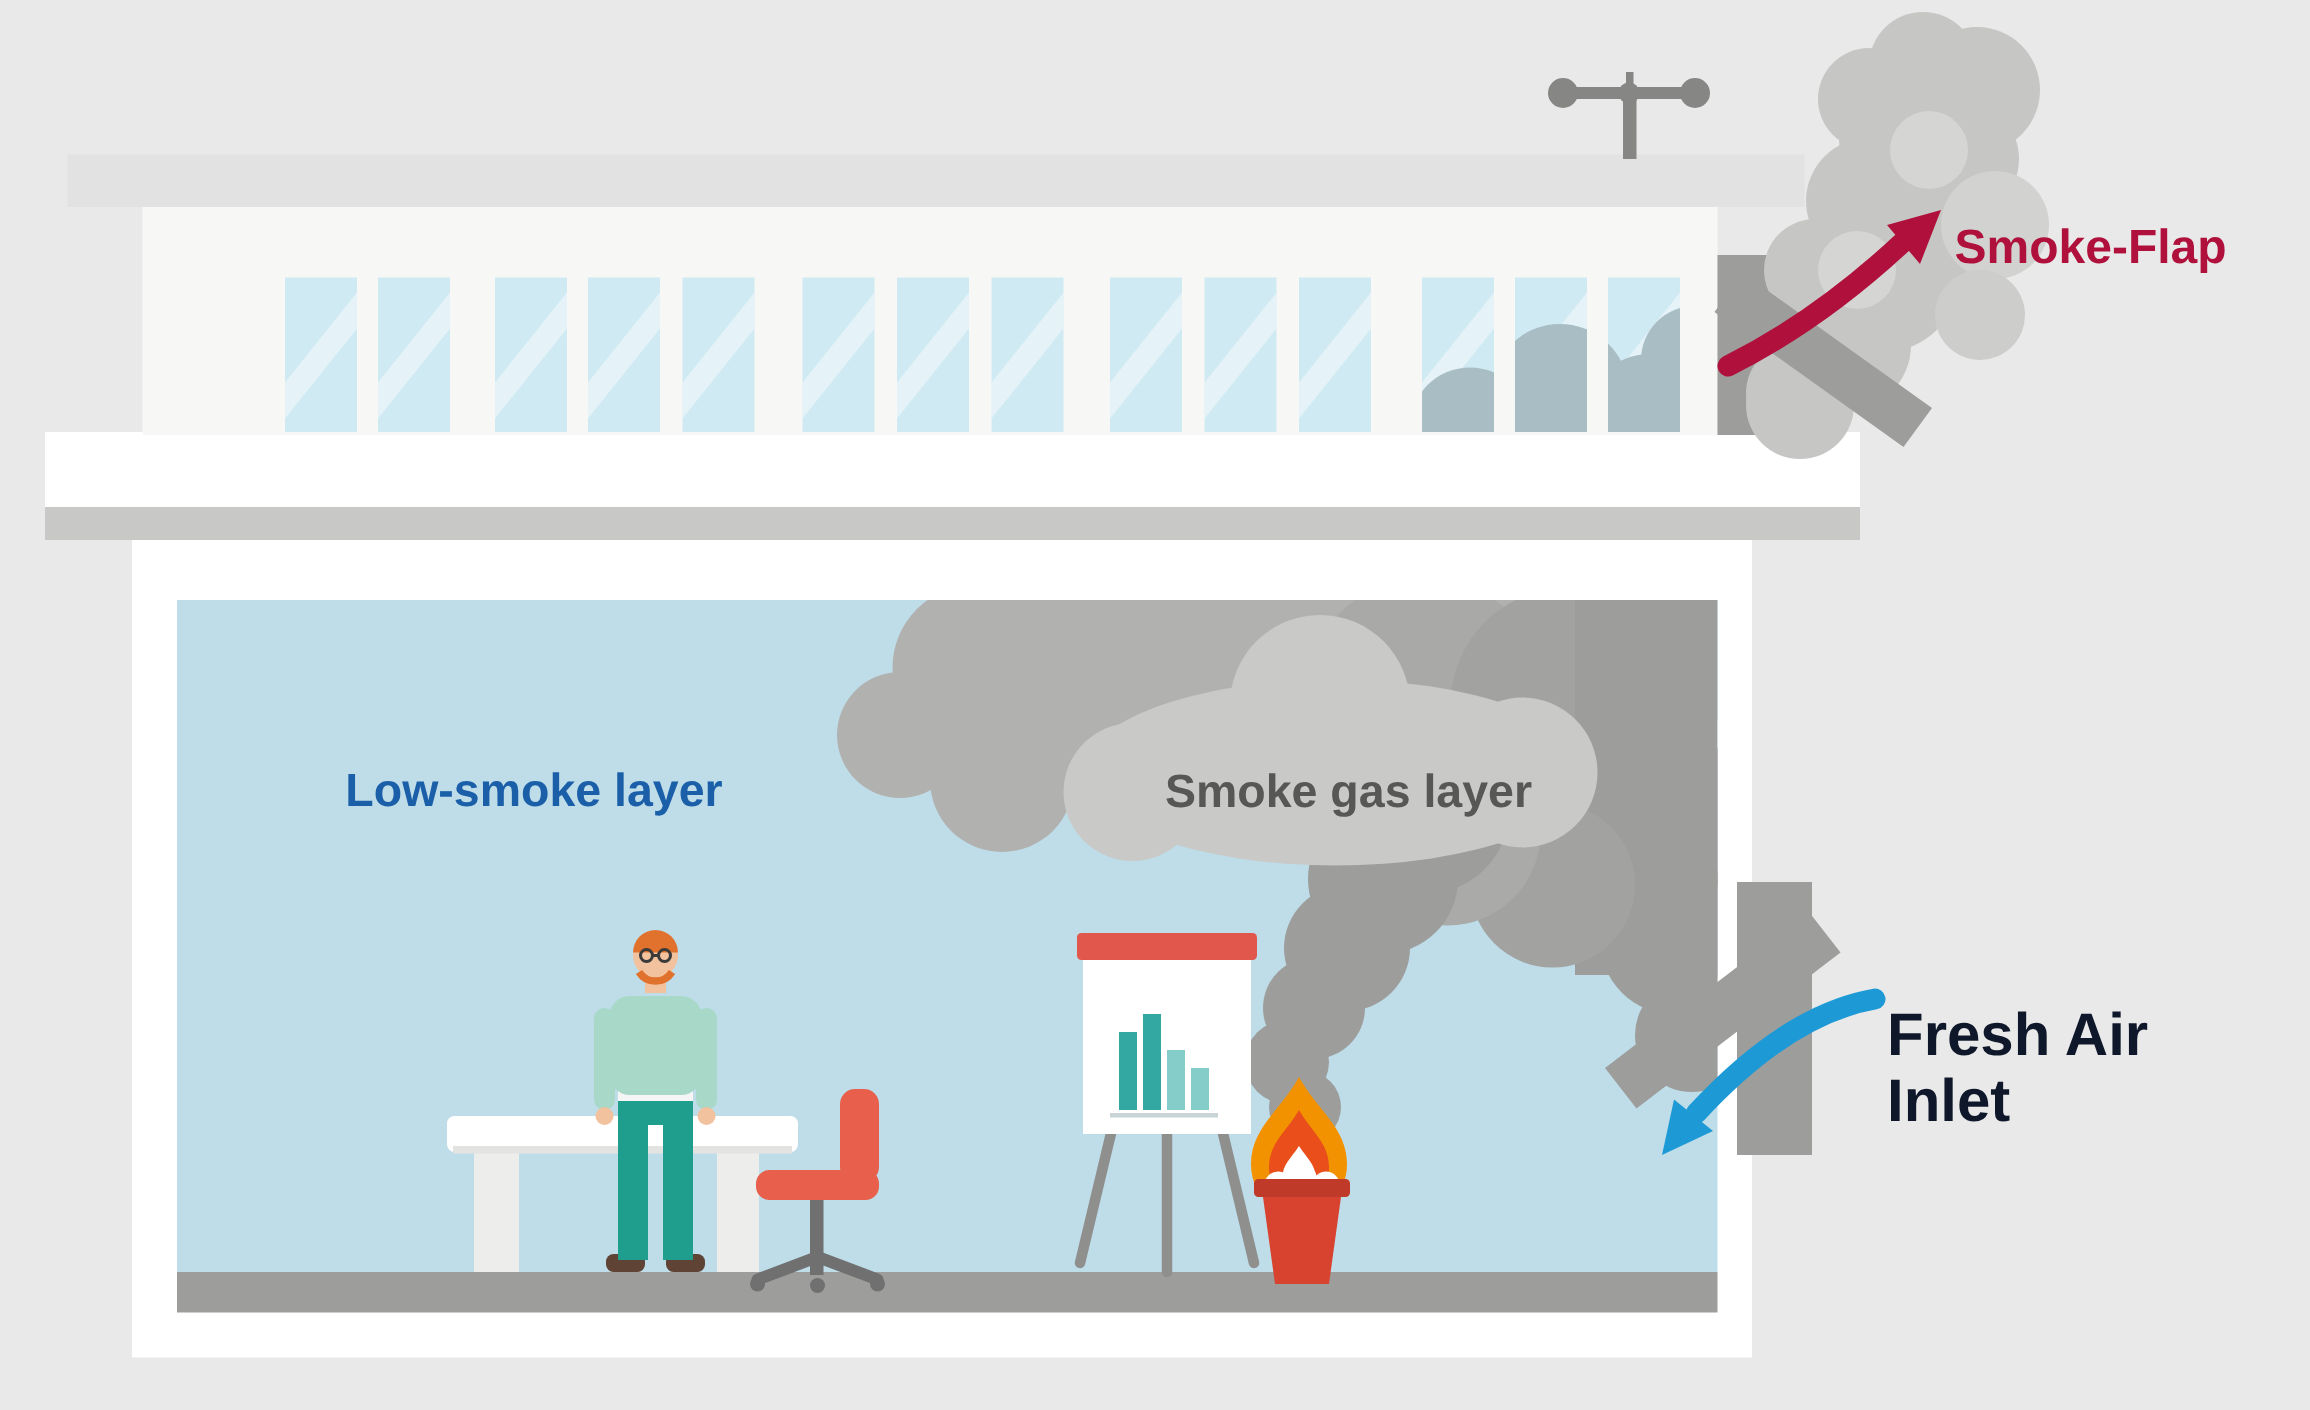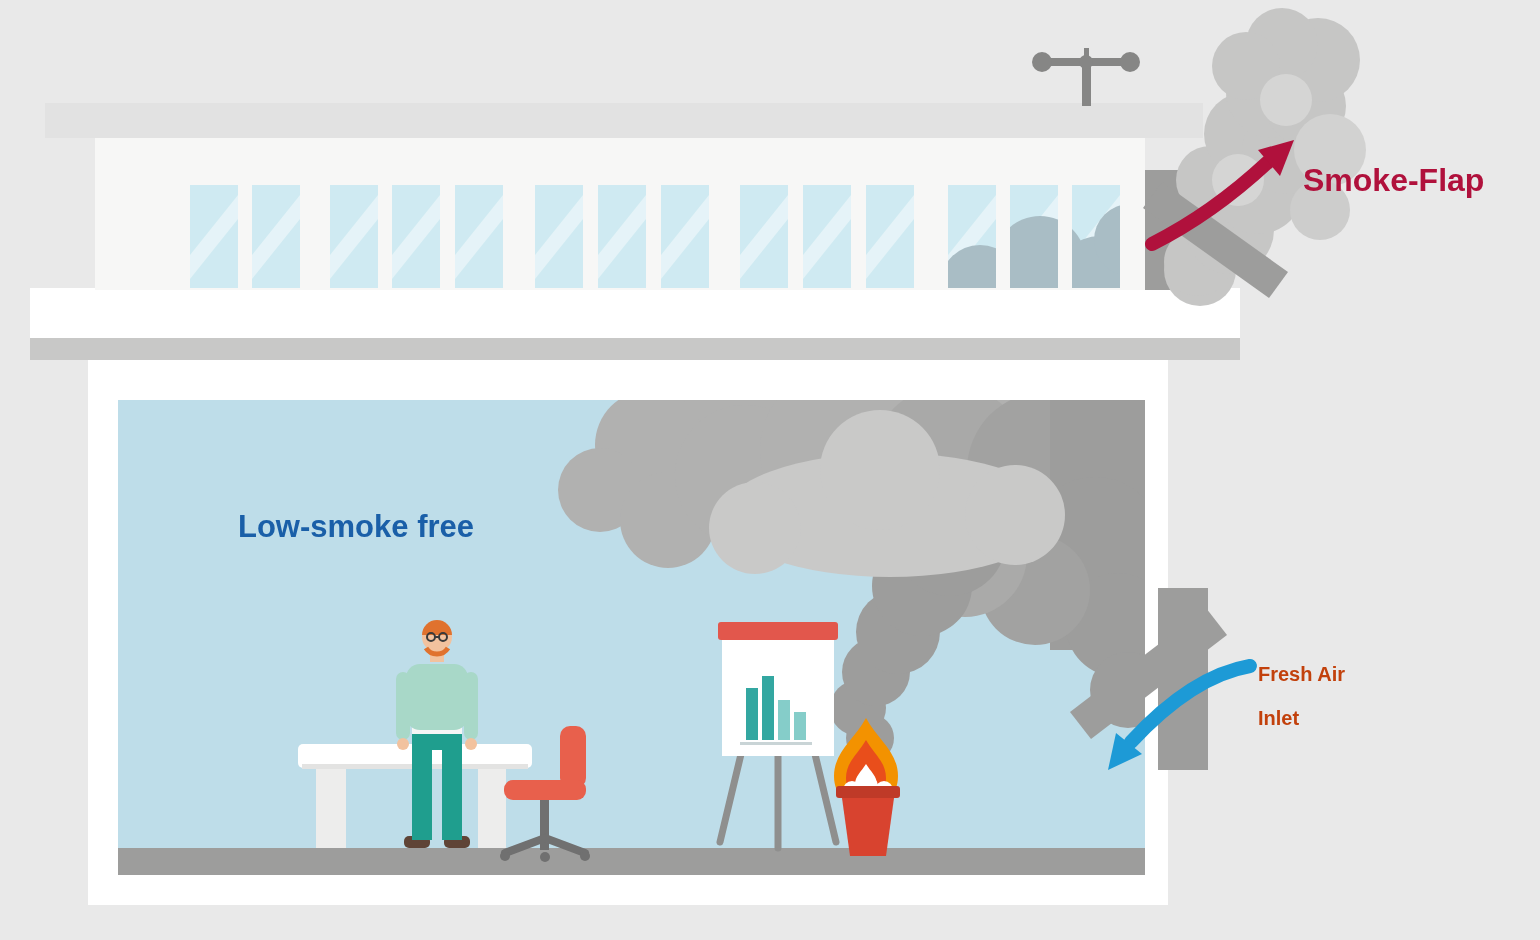--- a/index.html
+++ b/index.html
@@ -2,22 +2,22 @@
 <html><head>
 <meta charset="utf-8">
 <style>
   html,body{margin:0;padding:0;background:#e9e9e9;}
   .stage{position:relative;width:1540px;height:940px;background:#e9e9e9;overflow:hidden;
          font-family:"Liberation Sans",sans-serif;}
   .stage svg{position:absolute;left:0;top:0;}
   .label{position:absolute;font-weight:bold;}
   .label-low{left:128px;top:506px;width:456px;text-align:center;font-size:31px;line-height:42px;color:#1a5fa8;}
   .label-gas{left:747px;top:507px;width:304px;text-align:center;font-size:31px;line-height:42px;color:#575756;}
-  .label-flap{left:1303px;top:158px;font-size:32px;line-height:44px;color:#b0113c;}
-  .label-air{left:1258px;top:652px;font-size:20px;line-height:44px;color:#c2410c;}
+  .label-flap{left:1303px;top:142px;font-size:32px;line-height:44px;color:#b0113c;}
+  .label-air{left:1258px;top:668px;font-size:40px;line-height:44px;color:#0f172a;}
 </style>
 </head>
 <body>
 
 <div class="stage">
 
 <svg width="1540" height="940" viewBox="0 0 1540 940">
   <defs>
     <clipPath id="clipInterior">
           <rect x="118" y="400" width="1027" height="448"></rect>
@@ -209,23 +209,24 @@
     <polygon points="1294,140 1280,176 1258,150" fill="#b0113c"></polygon>
   </g>
 
   <g>
     <path d="M1250 666 Q1192 676 1131 742" stroke="#1d9ad6" stroke-width="14" fill="none" stroke-linecap="round"></path>
     <polygon points="1108,770 1142,754 1116,733" fill="#1d9ad6"></polygon>
   </g>
 </svg>
 
 <div class="label label-low">
-  <div>Low-smoke free</div>
-</div>
-
+  <div>Low-smoke layer</div>
+</div>
+
+<div class="label label-gas">Smoke gas layer</div>
 
 <div class="label label-flap">
   <div>Smoke-Flap</div>
 </div>
 
 <div class="label label-air">
   <div>Fresh Air</div>
   <div>Inlet</div>
 </div>
 

